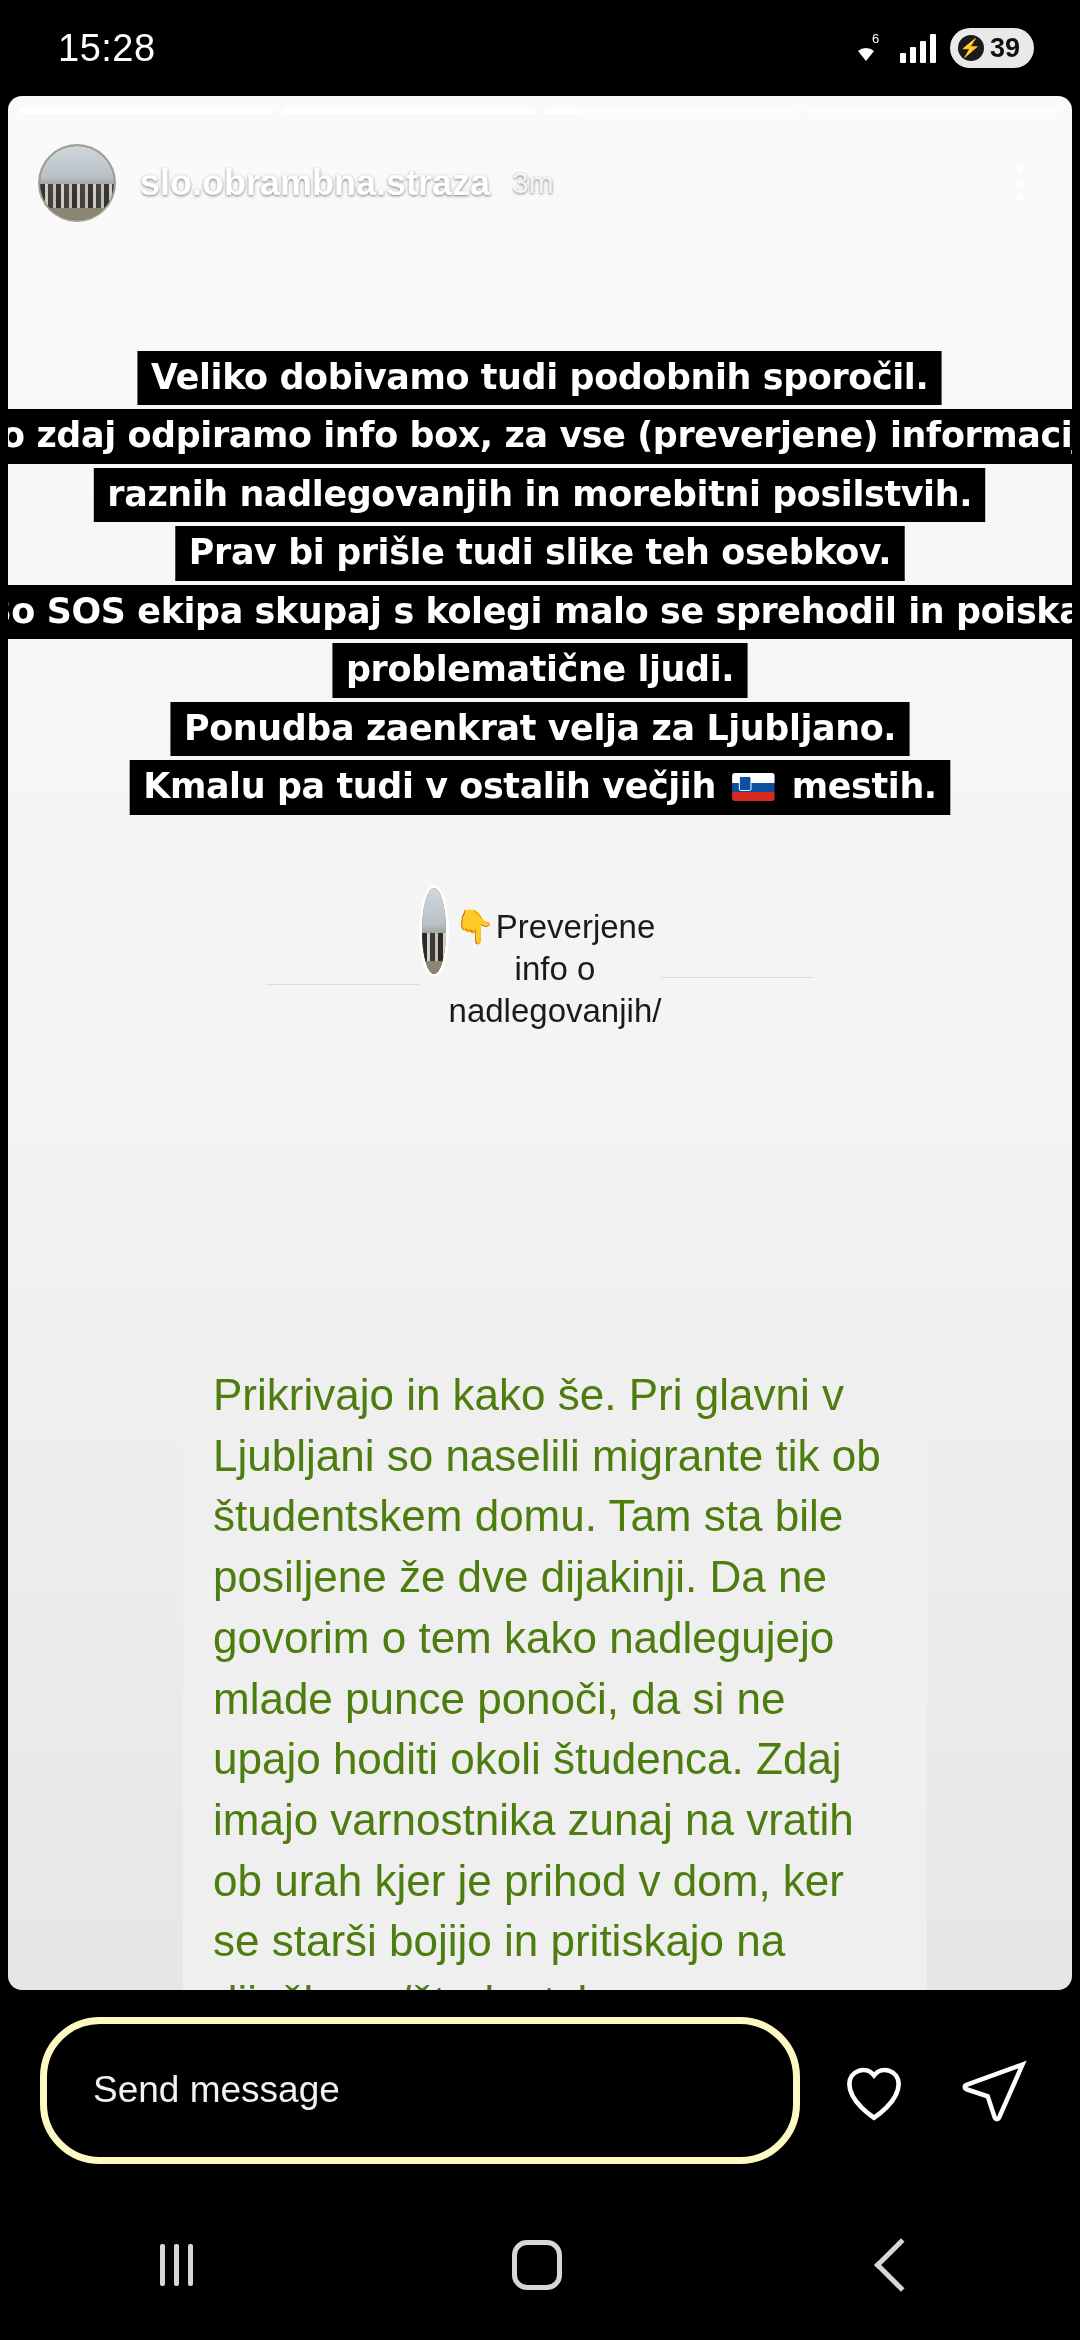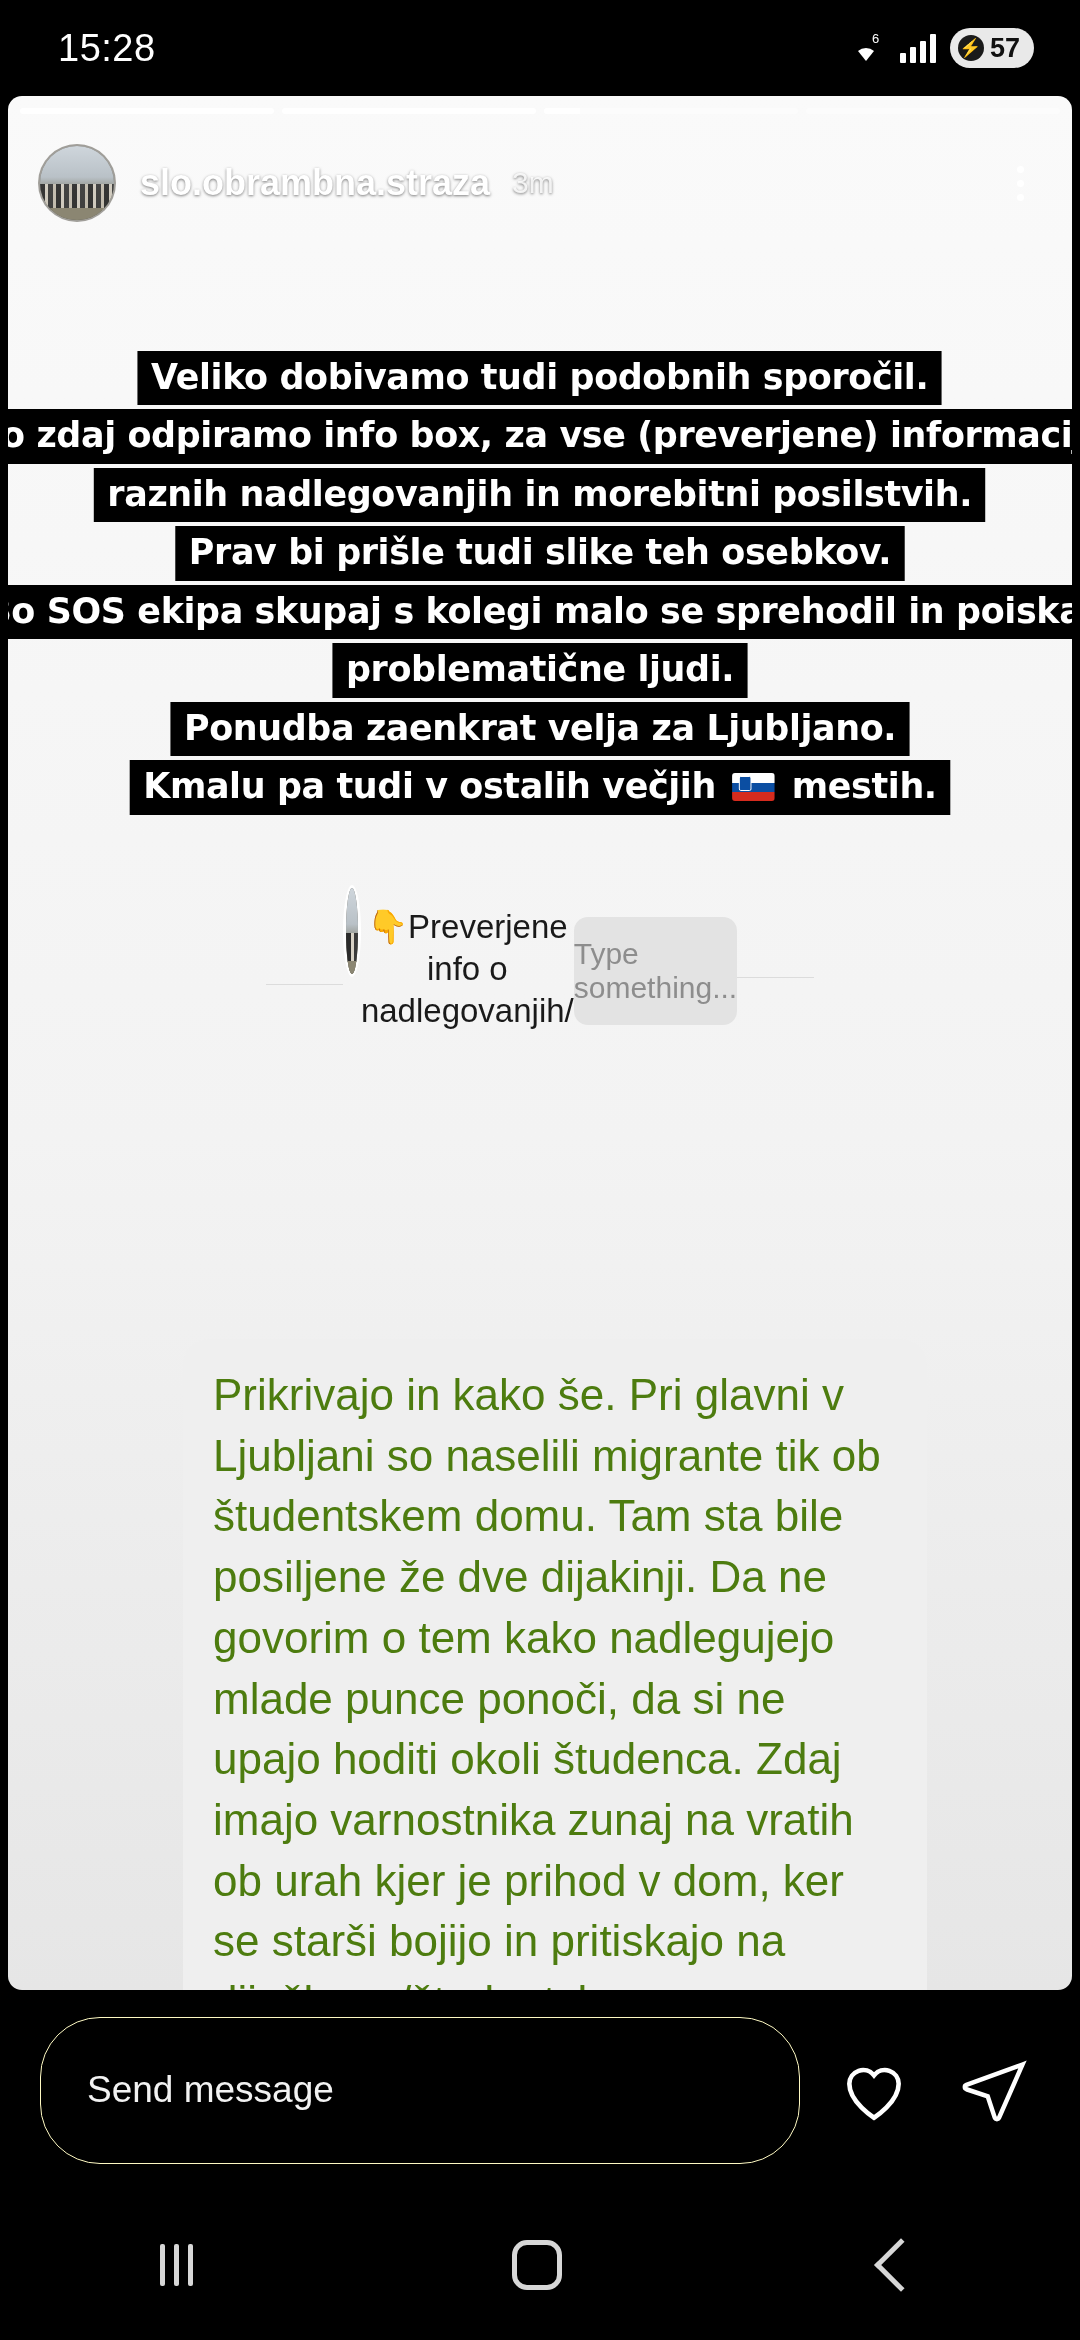--- a/index.html
+++ b/index.html
@@ -221,21 +221,21 @@
     flex: 0 0 200px;
     display: flex;
     align-items: center;
     padding: 0 40px;
     background: #000;
     gap: 28px;
   }
   .send-input {
     flex: 1 1 auto;
     height: 147px;
-    border: 1px solid #fef9c3;
+    border: 7px solid #fef9c3;
     border-radius: 60px;
     display: flex; align-items: center;
     padding: 0 46px;
     color: #f2f2f2;
     font-size: 37px;
   }
   .icon-btn { width: 92px; height: 92px; display:flex; align-items:center; justify-content:center; }
   .icon-btn svg { display: block; }
 
   
@@ -269,21 +269,21 @@
         </svg>
       </div>
       <div class="ic-signal">
         <i></i>
           <i></i>
           <i></i>
           <i></i>
       </div>
       <div class="battery">
         <span class="bolt">⚡</span>
-        <span>57</span>
+        <span>39</span>
       </div>
     </div>
   </div>
 
   <div class="story">
 
     <div class="progress">
       <div class="seg done"></div>
       <div class="seg done"></div>
       <div class="seg active"></div>
@@ -323,23 +323,20 @@
     <div class="sticker">
       <div class="sticker-divider-top"></div>
       <div class="sticker-avatar">
         <div class="sky" style="position:absolute;inset:0;background:linear-gradient(180deg,#cfd6dc 0%,#b9c1c7 42%,#8e8f84 60%,#6b6c5e 100%)"></div>
         <div class="crowd" style="position:absolute;left:0;right:0;bottom:14%;height:34%;background:repeating-linear-gradient(90deg,#2b2b2b 0 5px,#d8d2c6 5px 8px,#3a3a3a 8px 13px,#c9c2b4 13px 16px)"></div>
         <div class="ground" style="position:absolute;left:0;right:0;bottom:0;height:16%;background:#8b8672"></div>
       </div>
       <div class="sticker-prompt">
         <span>👇</span><span>Preverjene info o nadlegovanjih/</span><br>
       </div>
-      <div class="answer-box">
-        <span>Type something...</span>
-      </div>
       <div class="sticker-divider-bottom"></div>
     </div>
 
     <div class="reply-wrap">
       <div class="bubble">Prikrivajo in kako še. Pri glavni v Ljubljani so naselili migrante tik ob študentskem domu. Tam sta bile posiljene že dve dijakinji. Da ne govorim o tem kako nadlegujejo mlade punce ponoči, da si ne upajo hoditi okoli študenca. Zdaj imajo varnostnika zunaj na vratih ob urah kjer je prihod v dom, ker se starši bojijo in pritiskajo na dijaškega/študentskega.</div>
       <div class="reaction">😮</div>
     </div>
 
   </div>
 

